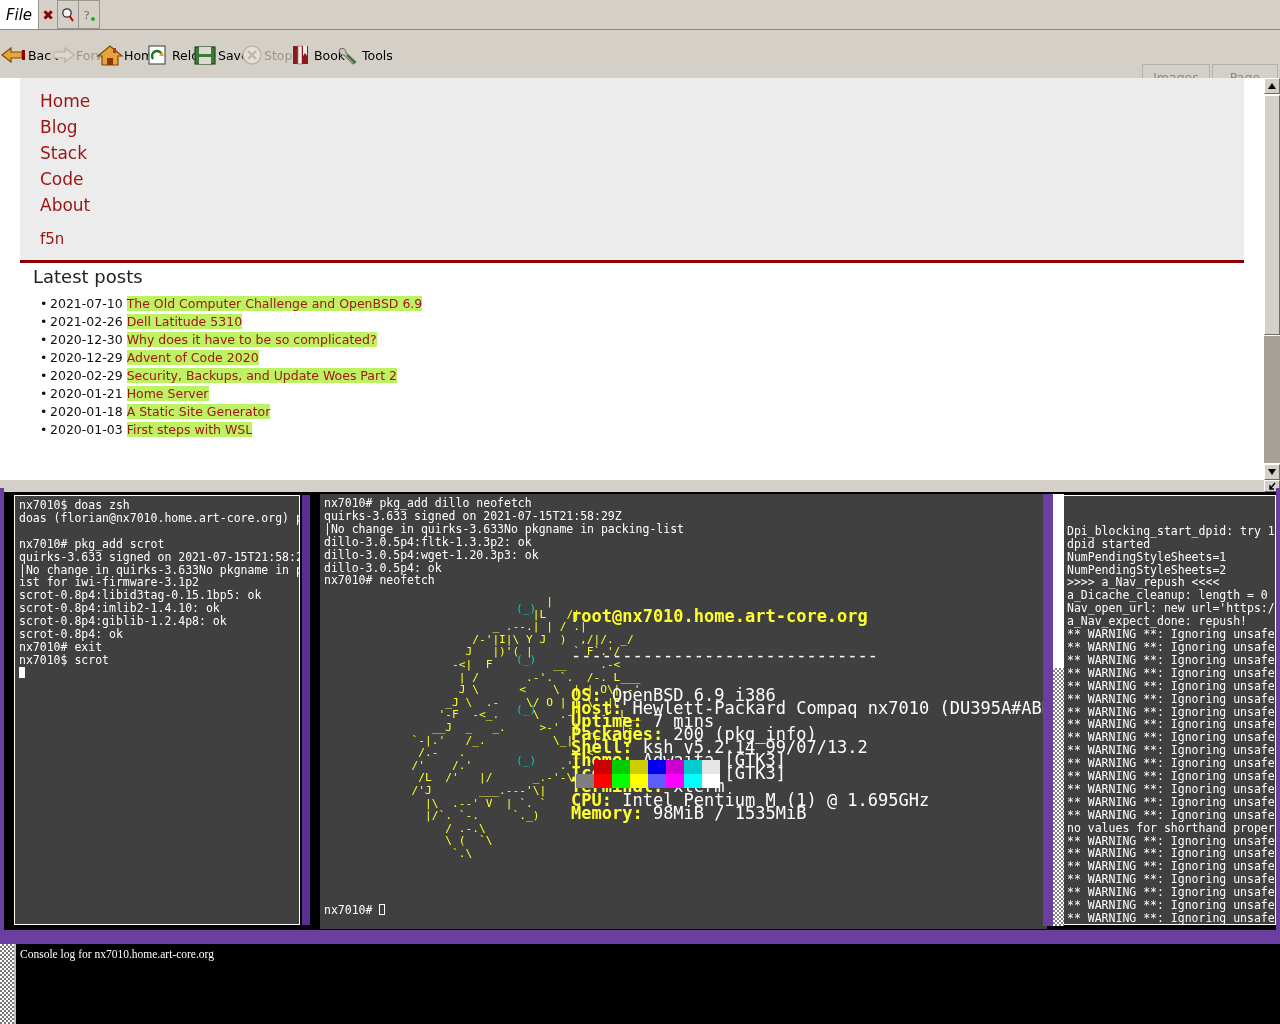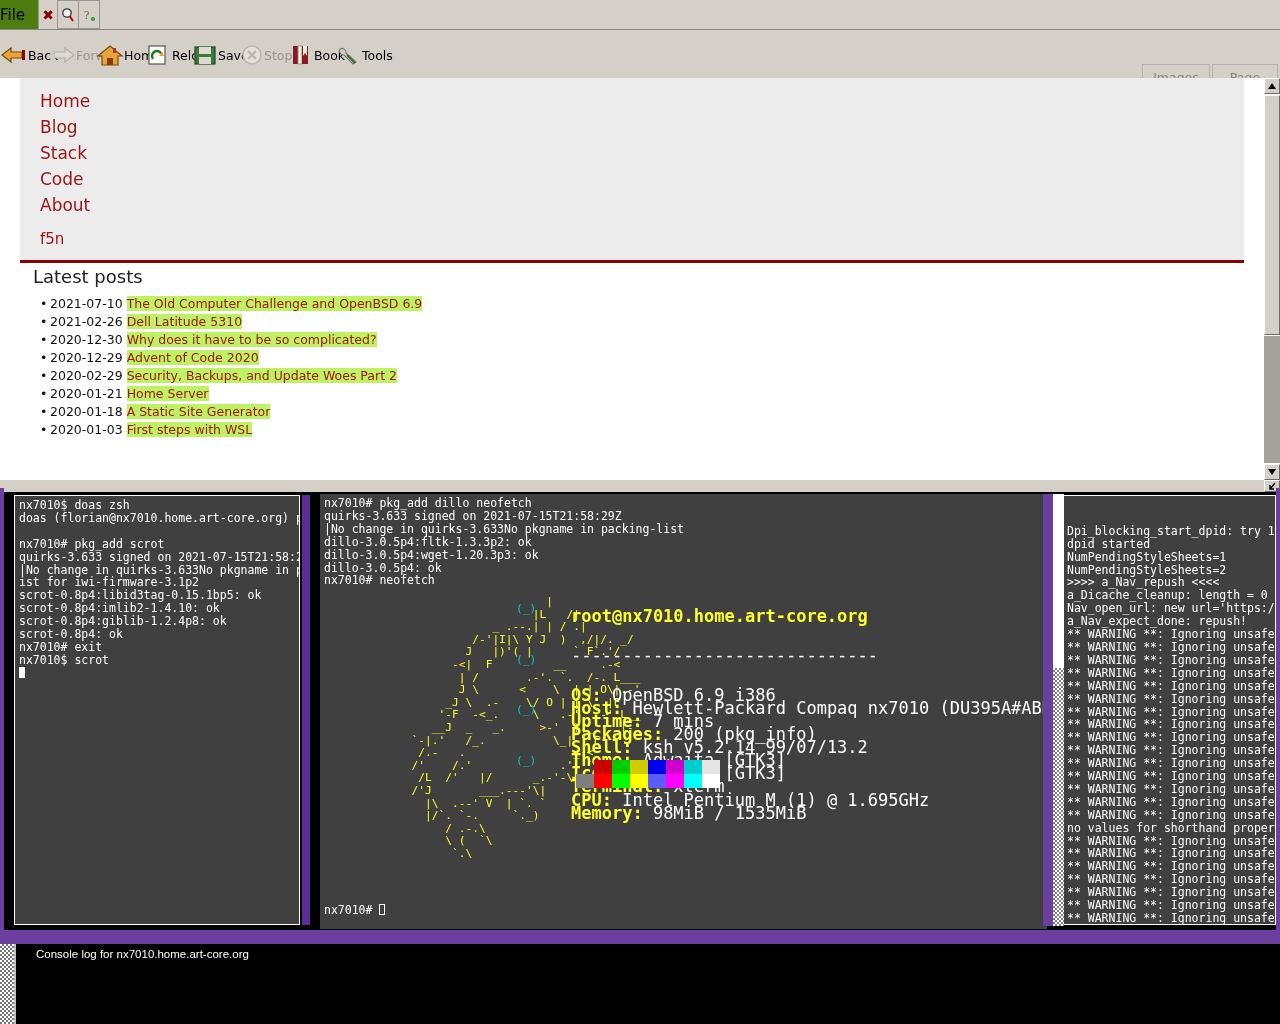--- a/index.html
+++ b/index.html
@@ -7,22 +7,22 @@
     width:1280px;height:1024px;overflow:hidden;background:#000;
     font-family:"DejaVu Sans","Liberation Sans",sans-serif;
     -webkit-font-smoothing:none;
   }
   
   #dillo{position:absolute;left:0;top:0;width:1280px;height:492px;background:#d4d0c8;overflow:hidden;}
 
   
   .urlrow{position:absolute;left:0;top:0;width:1280px;height:30px;background:#d4d0c8;
           border-bottom:1px solid #888;box-sizing:border-box;display:flex;align-items:stretch;}
-  .filebtn{width:38px;display:flex;align-items:center;
-           background:#4d7c0f;border-right:1px solid #9a968e;font-size:15px;color:#000;}
+  .filebtn{width:38px;display:flex;align-items:center;justify-content:center;
+           background:#ffffff;border-right:1px solid #9a968e;font-size:15px;color:#000;font-style:italic;}
   .clearbtn{width:18px;display:flex;align-items:center;justify-content:center;
             background:#d4d0c8;color:#8b0000;font-size:14px;font-weight:bold;
             border-right:1px solid #9a968e;}
   .urlinput{flex:1;background:#cfe0cb;border:1px solid #7d7d7d;border-right:none;
             display:flex;align-items:center;padding-left:5px;font-size:15px;color:#000;
             box-sizing:border-box;font-family:"DejaVu Sans","Liberation Sans",sans-serif;}
   .urlicon{width:20px;background:#d4d0c8;border:1px solid #9a968e;border-left:none;
            display:flex;align-items:center;justify-content:center;}
   
   .toolbar{position:absolute;left:0;top:31px;width:1280px;height:47px;background:#d4d0c8;
@@ -109,22 +109,22 @@
 
   
   #pbar{position:absolute;left:0;top:930px;width:1280px;height:14px;background:#6b3fa0;}
   #console{position:absolute;left:0;top:944px;width:1280px;height:80px;background:#000;}
   #console .sb{position:absolute;left:0;top:0;width:16px;height:80px;
       background-image:
         linear-gradient(45deg,#777 25%,transparent 25%,transparent 75%,#777 75%),
         linear-gradient(45deg,#777 25%,transparent 25%,transparent 75%,#777 75%);
       background-size:4px 4px;background-position:0 0,2px 2px;background-color:#fff;
       border-right:2px solid #bdbdbd;box-sizing:border-box;}
-  #console .txt{position:absolute;left:36px;top:4px;color:#fff;
-      font-family:Liberation Sans, sans-serif;font-size:11.5px;white-space:pre;}
+  #console .txt{position:absolute;left:20px;top:4px;color:#fff;
+      font-family:Liberation Serif, serif;font-size:11.5px;white-space:pre;}
   #dillo-botbar{position:absolute;left:0;top:920px;width:1280px;height:10px;background:#000;}
 </style>
 </head>
 <body>
 
 <div id="dillo">
 
   <div class="urlrow">
     <div class="filebtn">
       <span>File</span>

